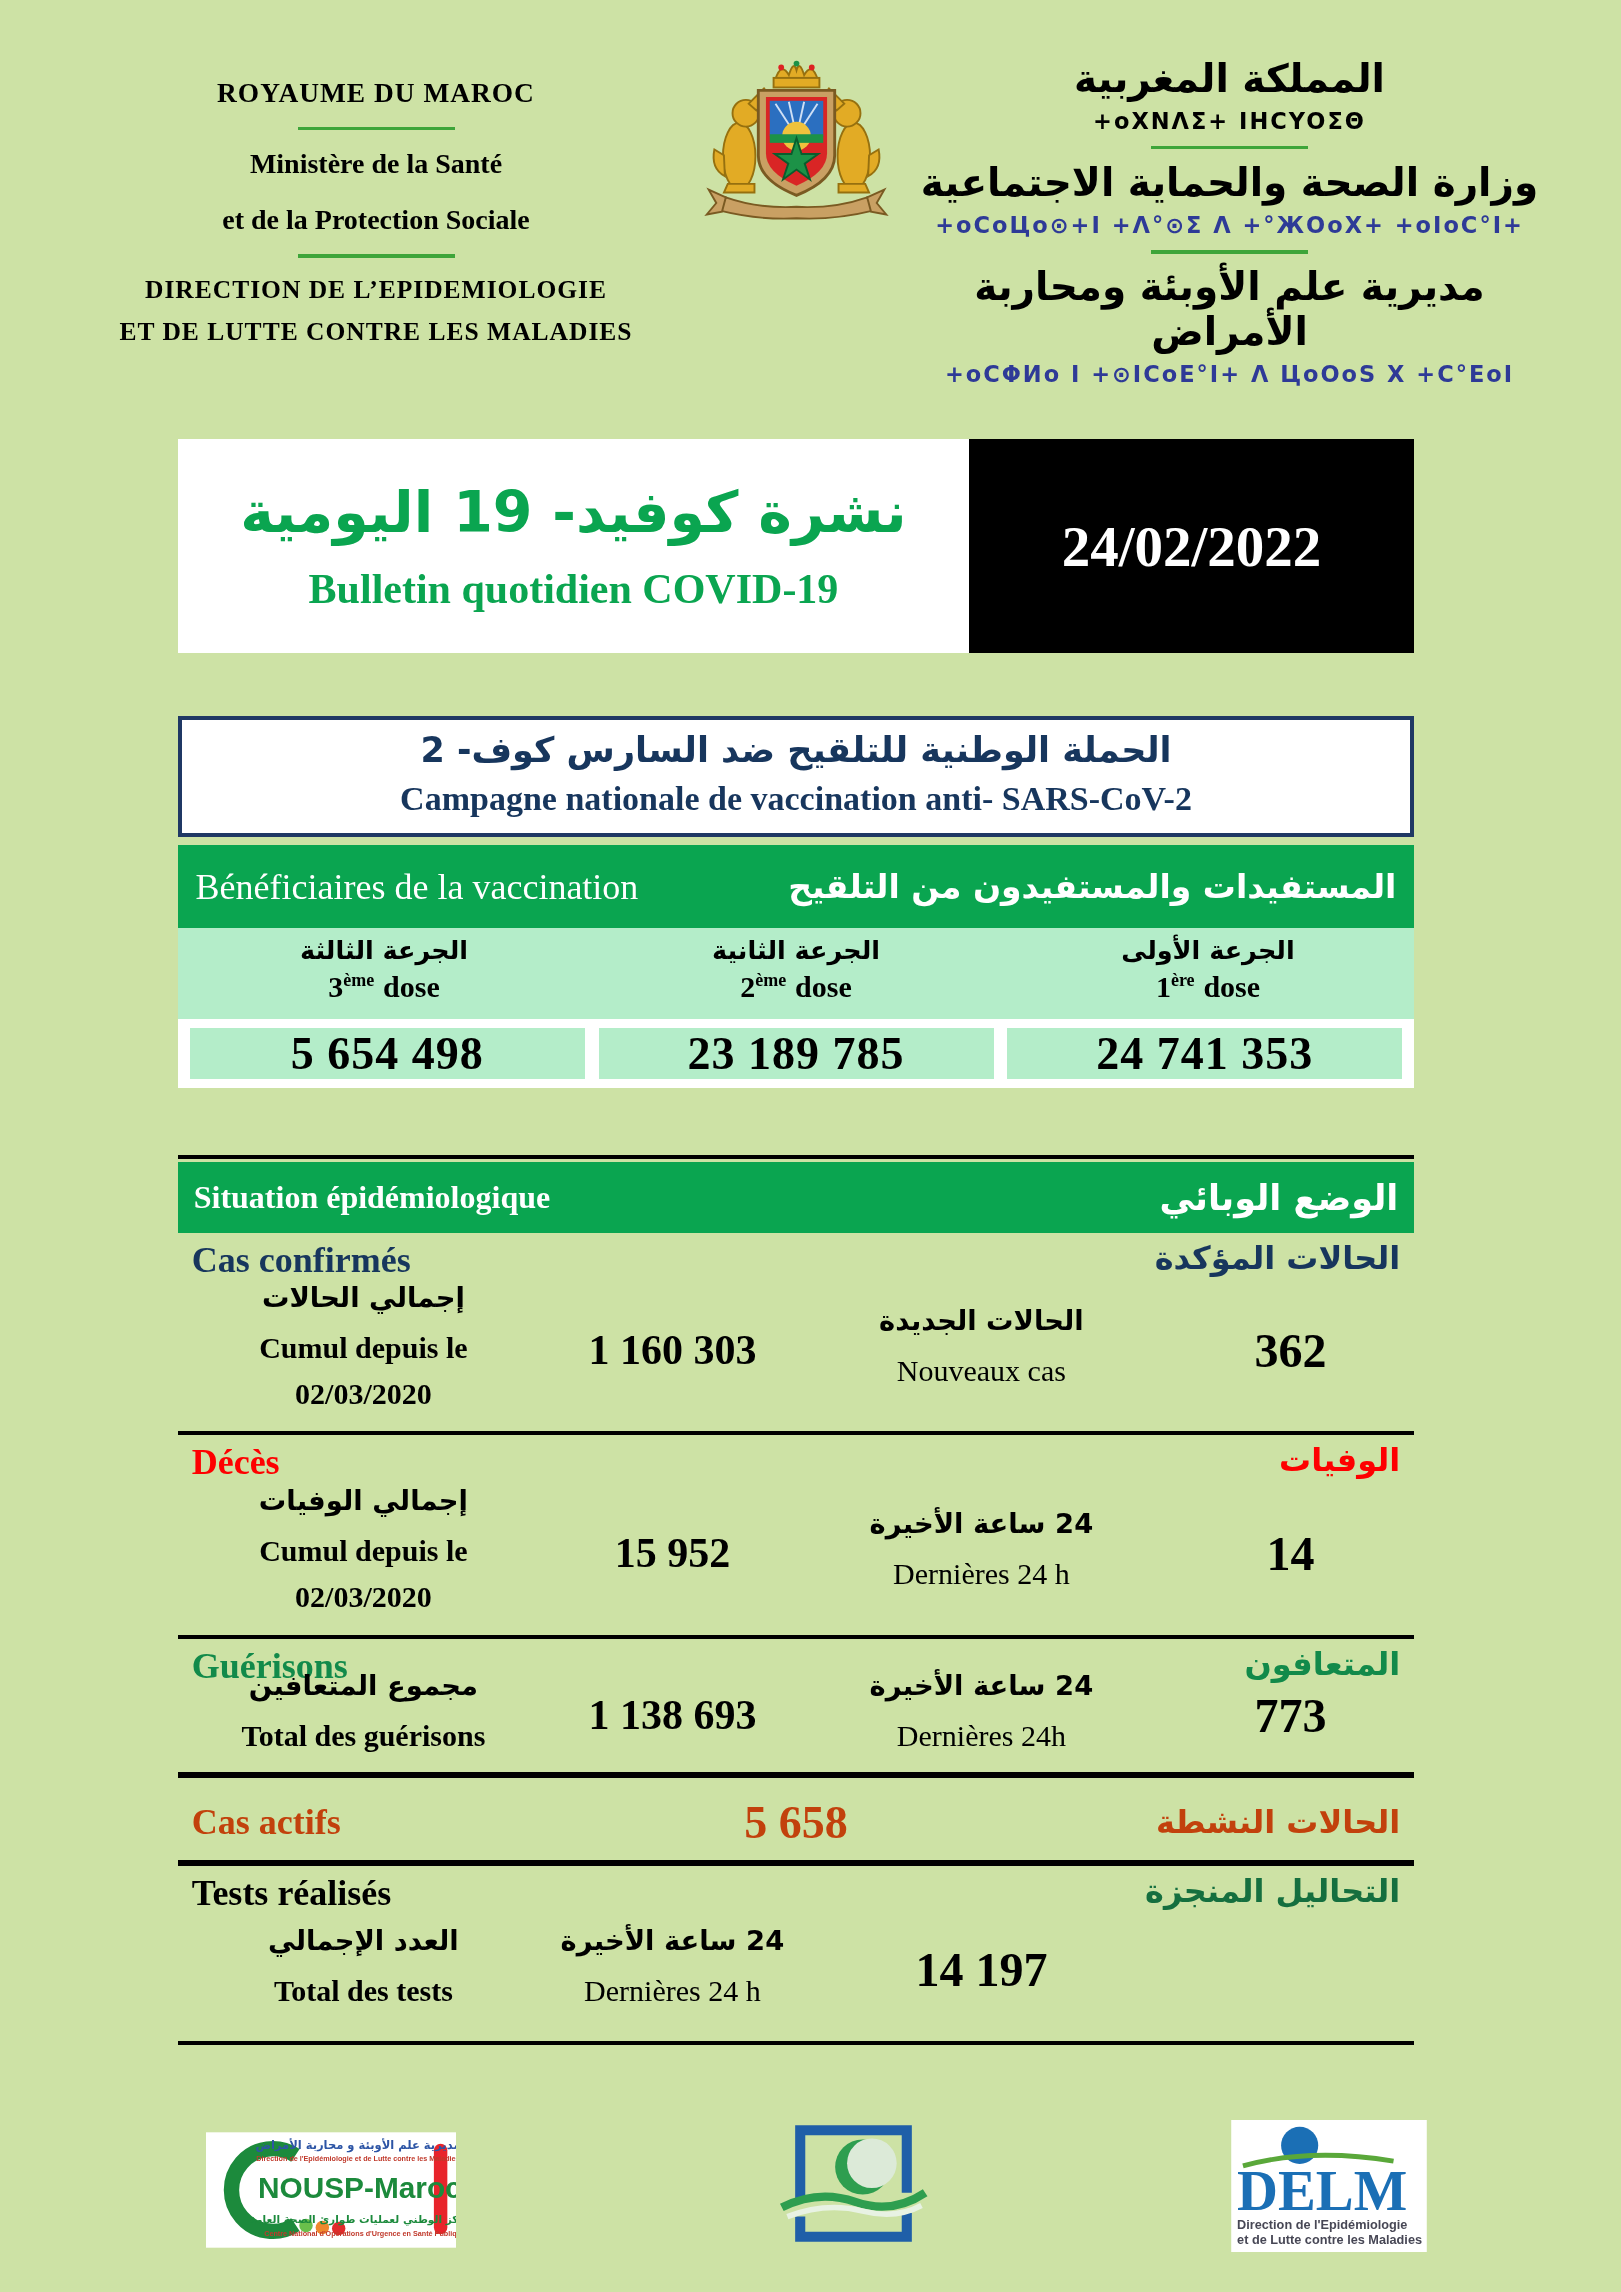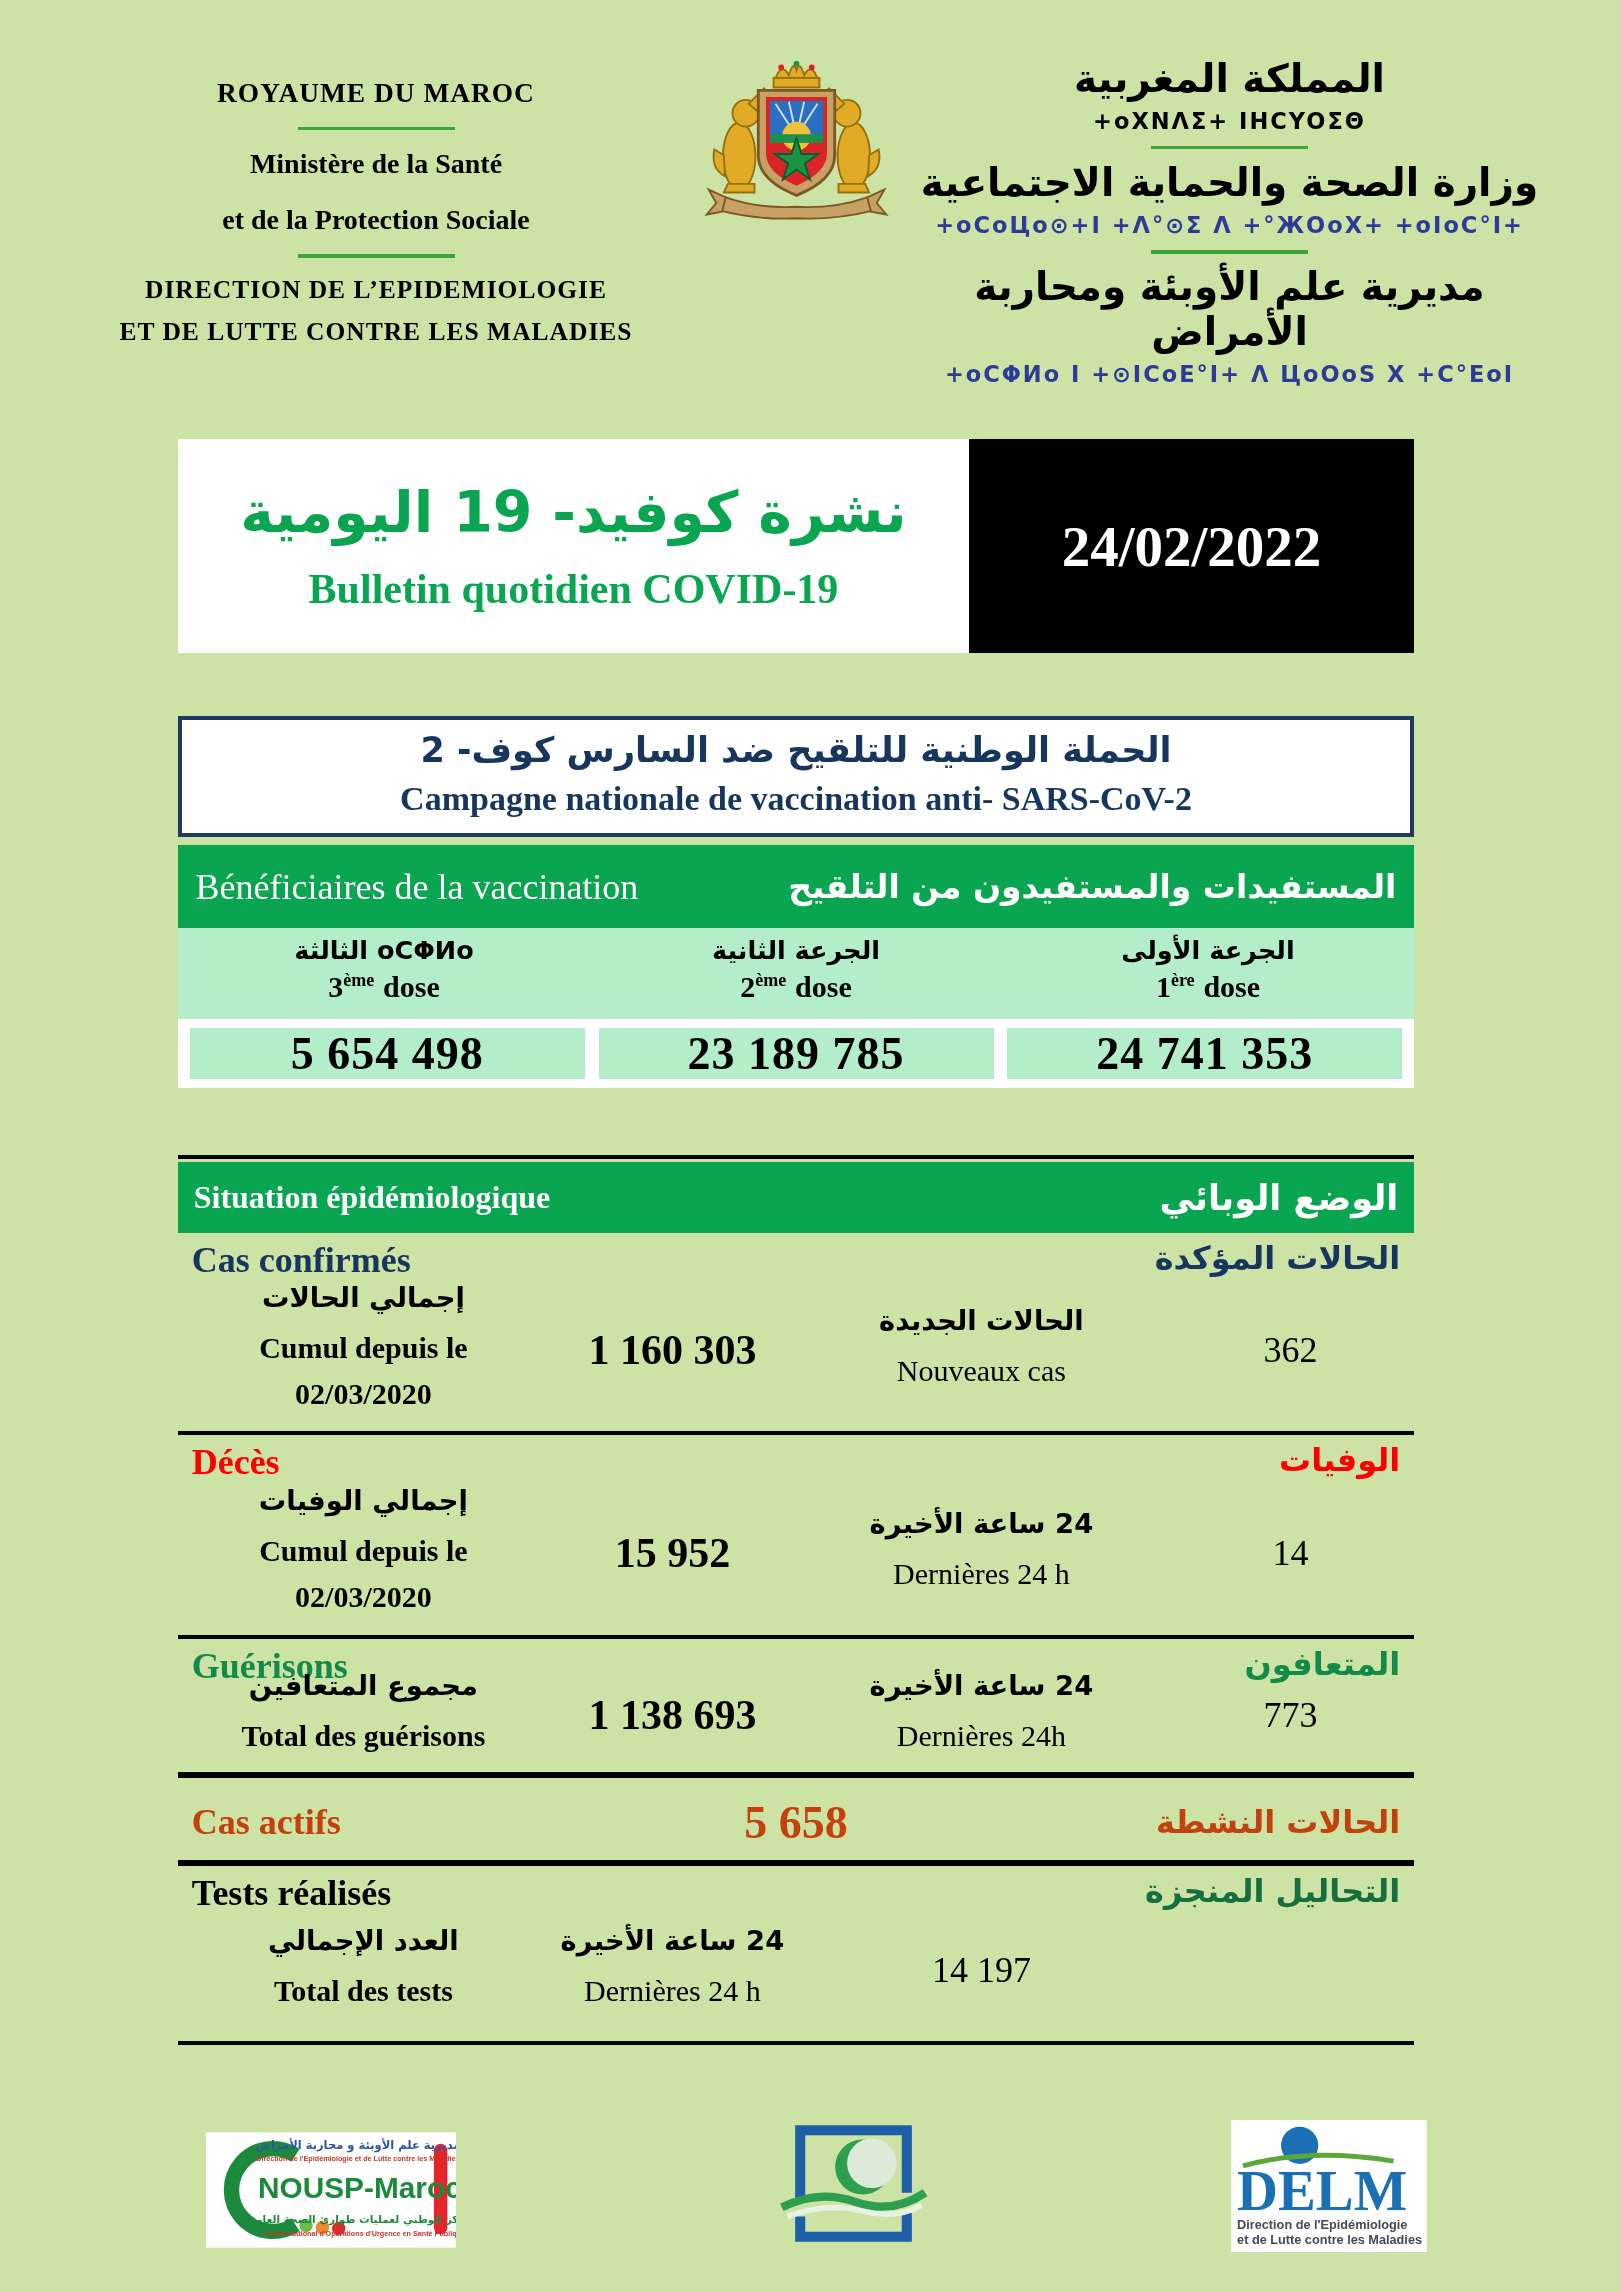--- a/index.html
+++ b/index.html
@@ -71,21 +71,21 @@
   .t-ar{font-size:32px;font-weight:bold;}
   .navy{color:#17365d;} .red{color:#fe0000;} .recov{color:#128a4a;} .testsar{color:#156f3f;}
 
   .data-row{position:absolute;left:178px;width:1236px;display:grid;
             grid-template-columns:30% 20% 30% 20%;}
   .lbl{text-align:center;align-self:center;}
   .lbl .a{font-size:27.4px;font-weight:bold;margin-bottom:11.8px;}
   .lbl .f{font-size:30px;font-weight:bold;line-height:1.55;}
   .lbl .freg{font-size:30px;font-weight:normal;line-height:1.55;}
   .val{display:flex;align-items:center;justify-content:center;font-size:42px;font-weight:bold;}
-  .val-reg{font-weight:normal;font-size:36px;}
+  .val-reg{font-weight:bold;font-size:48px;}
 
   .active-row{position:absolute;left:178px;top:1762px;width:1236px;height:80px;display:grid;
               grid-template-columns:30% 40% 30%;align-items:center;color:#c2410c;box-sizing:border-box;}
   .active-row .afr{font-size:36px;font-weight:bold;padding-left:13.7px;}
   .active-row .aval{font-size:46px;font-weight:bold;text-align:center;}
   .active-row .aar{font-size:32px;font-weight:bold;text-align:right;padding-right:13.7px;}
 
   
   .logo{position:absolute;}
 </style>
@@ -173,21 +173,21 @@
     <div class="c-fr">Campagne nationale de vaccination anti- SARS-CoV-2</div>
   </div>
 
   <div class="vacc-bar">
     <div class="vacc-fr">Bénéficiaires de la vaccination</div>
     <div class="vacc-ar ar" dir="rtl">المستفيدات والمستفيدون من التلقيح</div>
   </div>
 
   <div class="dose-band">
     <div class="dose-col">
-      <div class="dose-ar ar" dir="rtl">oCΦИo الثالثة</div>
+      <div class="dose-ar ar" dir="rtl">الجرعة الثالثة</div>
       <div class="dose-fr"><span>3</span><span class="ord">ème</span><span class="dose-word">dose</span></div>
     </div>
     <div class="dose-col">
       <div class="dose-ar ar" dir="rtl">الجرعة الثانية</div>
       <div class="dose-fr"><span>2</span><span class="ord">ème</span><span class="dose-word">dose</span></div>
     </div>
     <div class="dose-col">
       <div class="dose-ar ar" dir="rtl">الجرعة الأولى</div>
       <div class="dose-fr"><span>1</span><span class="ord">ère</span><span class="dose-word">dose</span></div>
     </div>

